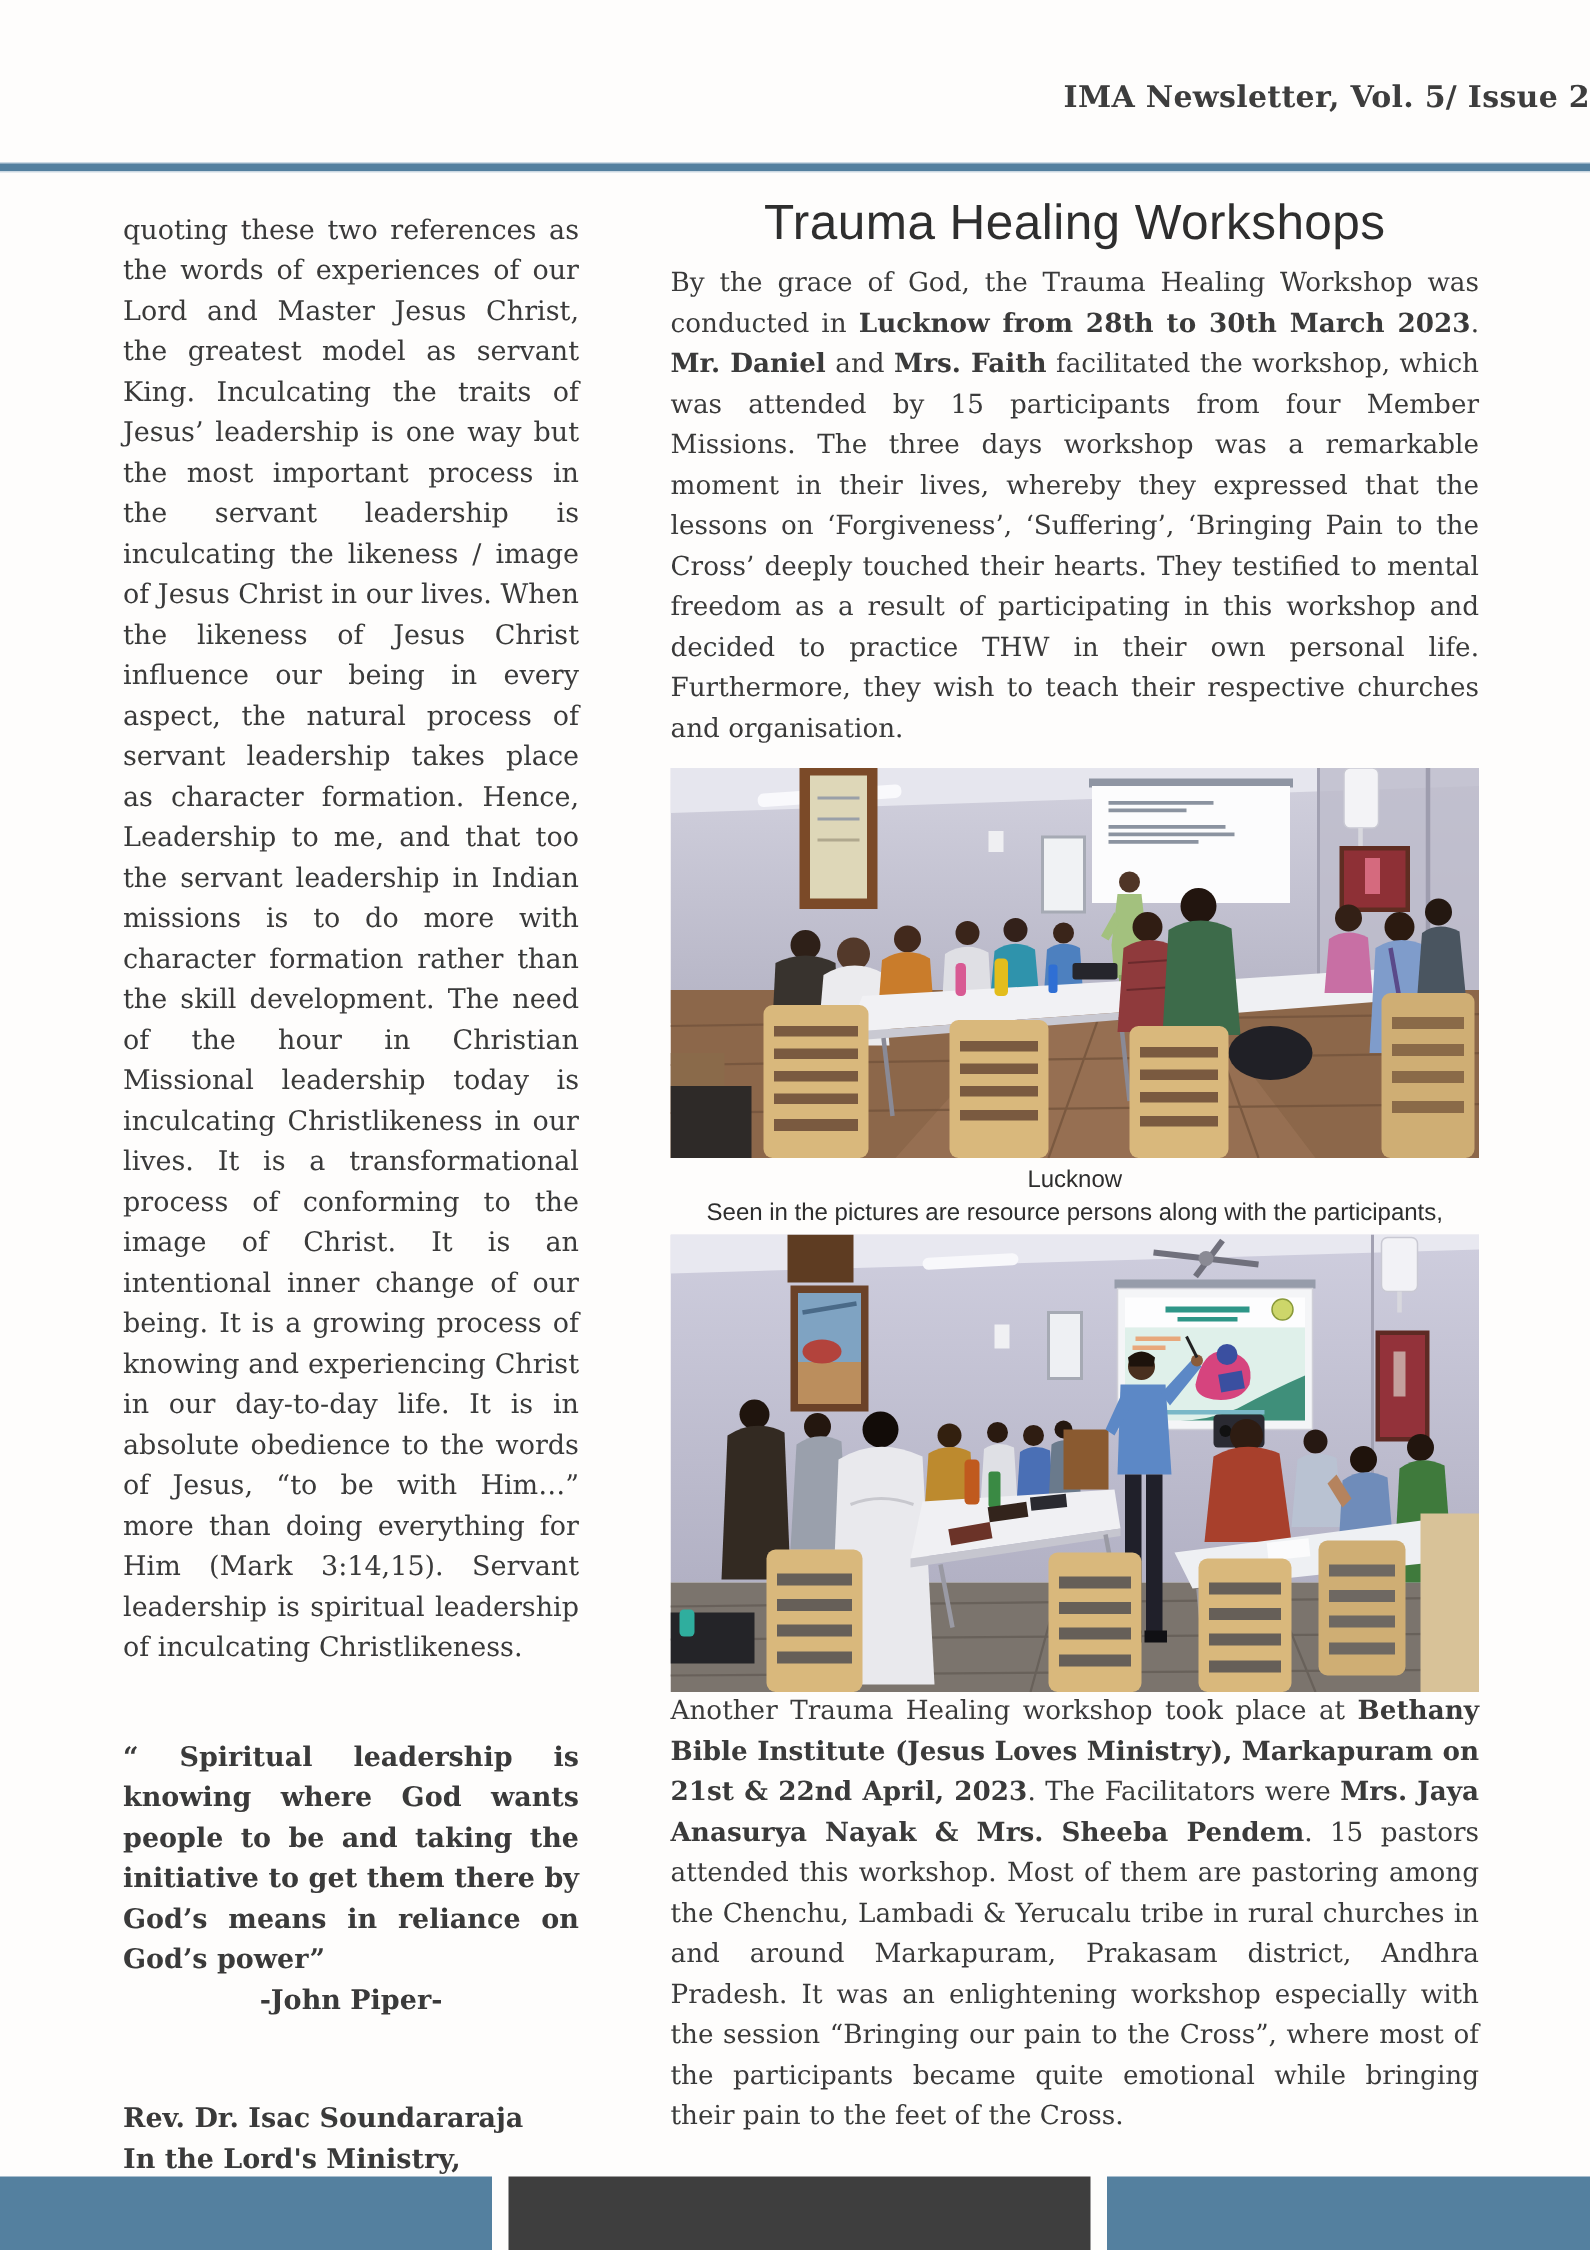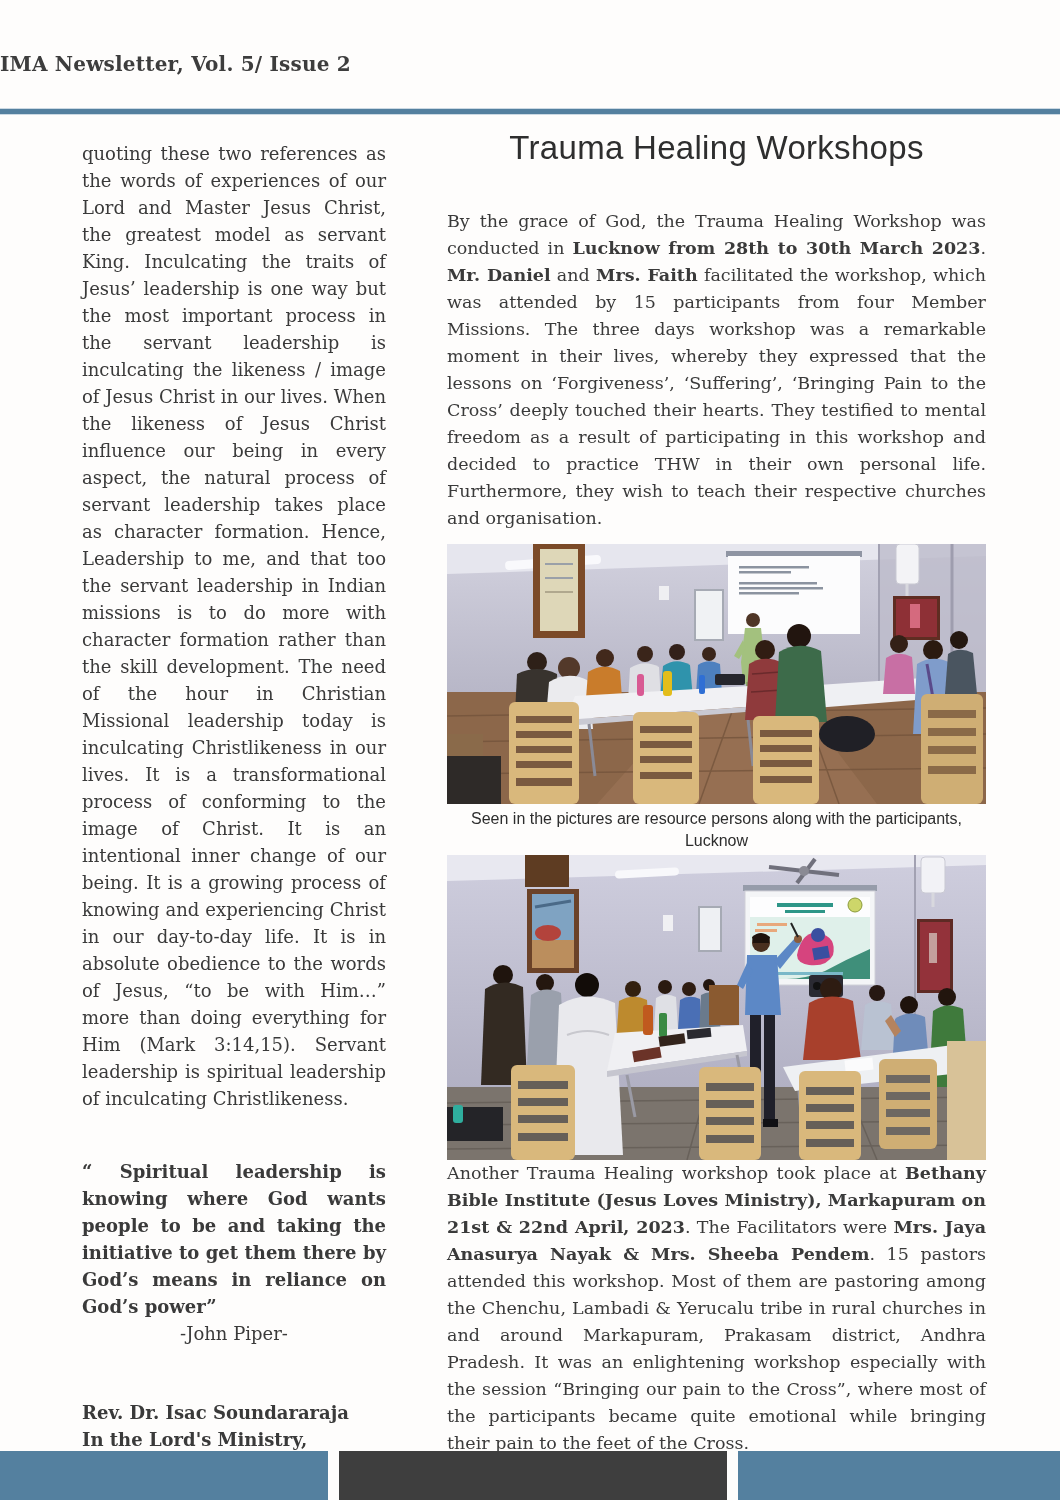--- a/index.html
+++ b/index.html
@@ -4,46 +4,46 @@
 <style>
   * { box-sizing: border-box; }
   html,body { margin:0; padding:0; background:#888; }
   .page {
     position:relative; width:1060px; height:1500px; margin:0 auto;
     background:#fefdfc; overflow:hidden;
     font-family:"DejaVu Serif", serif; color:#3a3a3a;
   }
   .header-title {
     position:absolute; top:52px; left:0; width:100%;
-    text-align:left; font-weight:bold; font-size:20px; color:#3d3d3d;
+    text-align:right; font-weight:bold; font-size:20px; color:#3d3d3d;
     letter-spacing:0.2px;
   }
   .top-rule {
     position:absolute; top:109px; left:0; width:1060px; height:5px;
     background:#54809f;
     box-shadow:0 1px 0 #ccd9e3, 0 -1px 0 #ccd9e3;
   }
   .left-col {
     position:absolute; left:82px; top:140px; width:304px;
     font-size:18px; line-height:27px; text-align:justify;
   }
   .contd { text-align:left; }
   .quote { font-weight:bold; margin-top:46px; }
-  .quote-author { font-weight:normal; text-align:center; }
+  .quote-author { font-weight:bold; text-align:center; }
   .signoff { font-weight:bold; margin-top:52px; }
   .right-col {
     position:absolute; left:447px; top:128px; width:539px;
     font-size:17.5px; line-height:27px; text-align:justify;
   }
   .rc-title {
     font-family:"Liberation Sans", sans-serif; font-weight:normal;
     font-size:33px; line-height:40px; color:#2e2e2e; text-align:center;
     letter-spacing:0.3px; margin:0;
   }
-  .para1 { margin-top:40px; }
+  .para1 { margin-top:8px; }
   .photo { display:block; margin-top:12px; width:539px; }
   .caption {
     font-family:"Liberation Sans", sans-serif; font-size:16px;
     line-height:22px; text-align:center; color:#2d2d2d; margin-top:4px;
   }
   .photo2 { margin-top:3px; }
   .para2 { }
   b { font-weight:bold; }
   .footer-bar { position:absolute; top:1451px; height:49px; }
   .fb-left  { left:0;     width:328px; background:#54809f; }
@@ -204,22 +204,22 @@
             <rect x="481" y="184" width="48" height="8"></rect>
           <rect x="481" y="202" width="48" height="8"></rect>
             <rect x="481" y="222" width="48" height="8"></rect>
         </g>
         <rect x="0" y="190" width="36" height="70" fill="#8a6a4a"></rect>
         <rect x="0" y="212" width="54" height="48" fill="#2e2a28"></rect>
       </g>
     </svg>
 
     <div class="caption">
+      <div>Lucknow</div>
       <div>Seen in the pictures are resource persons along with the participants,</div>
-      <div>Lucknow</div>
     </div>
 
     <svg class="photo photo2" width="539" height="305" viewBox="0 0 539 305" role="img" aria-label="Workshop at Bethany Bible Institute, Markapuram: facilitator in blue shirt pointing at a projected slide while pastors watch from tables">
       <defs>
         <linearGradient id="p2wall" x1="0" y1="0" x2="0" y2="1">
           <stop offset="0" stop-color="#cfcede"></stop>
             <stop offset="1" stop-color="#b2b1c4"></stop>
         </linearGradient>
       </defs>
       <rect width="539" height="232" fill="url(#p2wall)"></rect>

